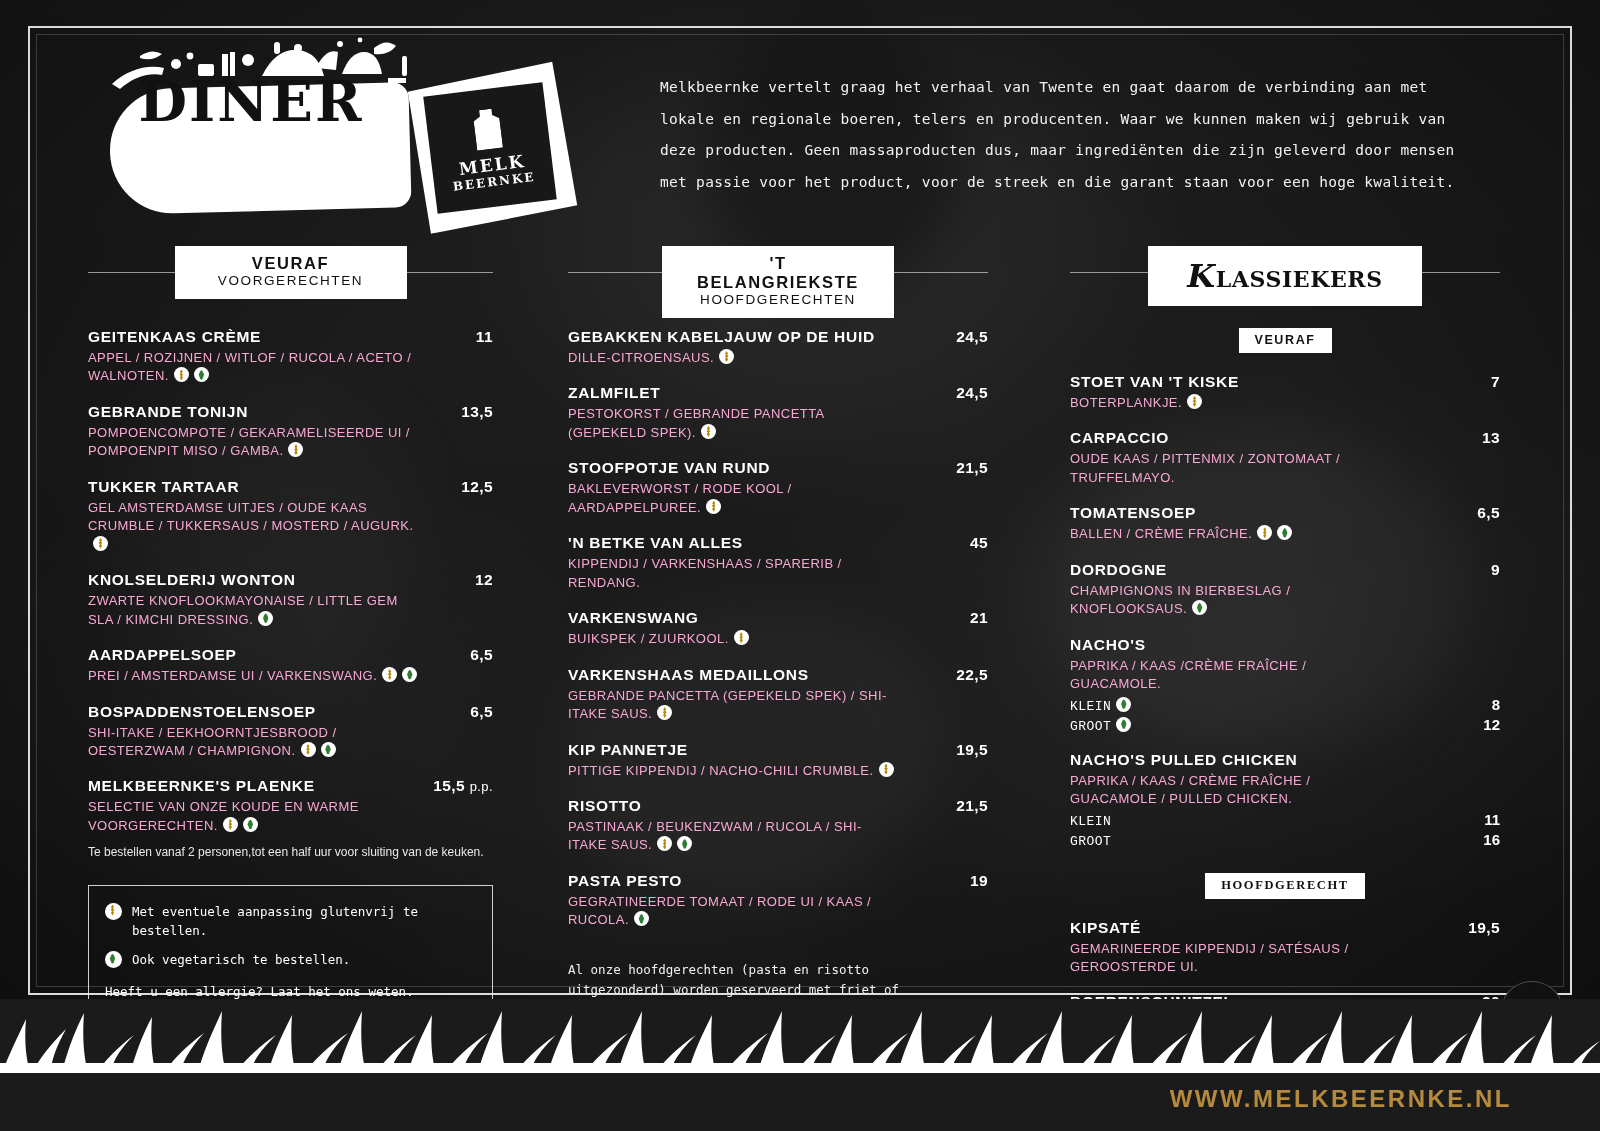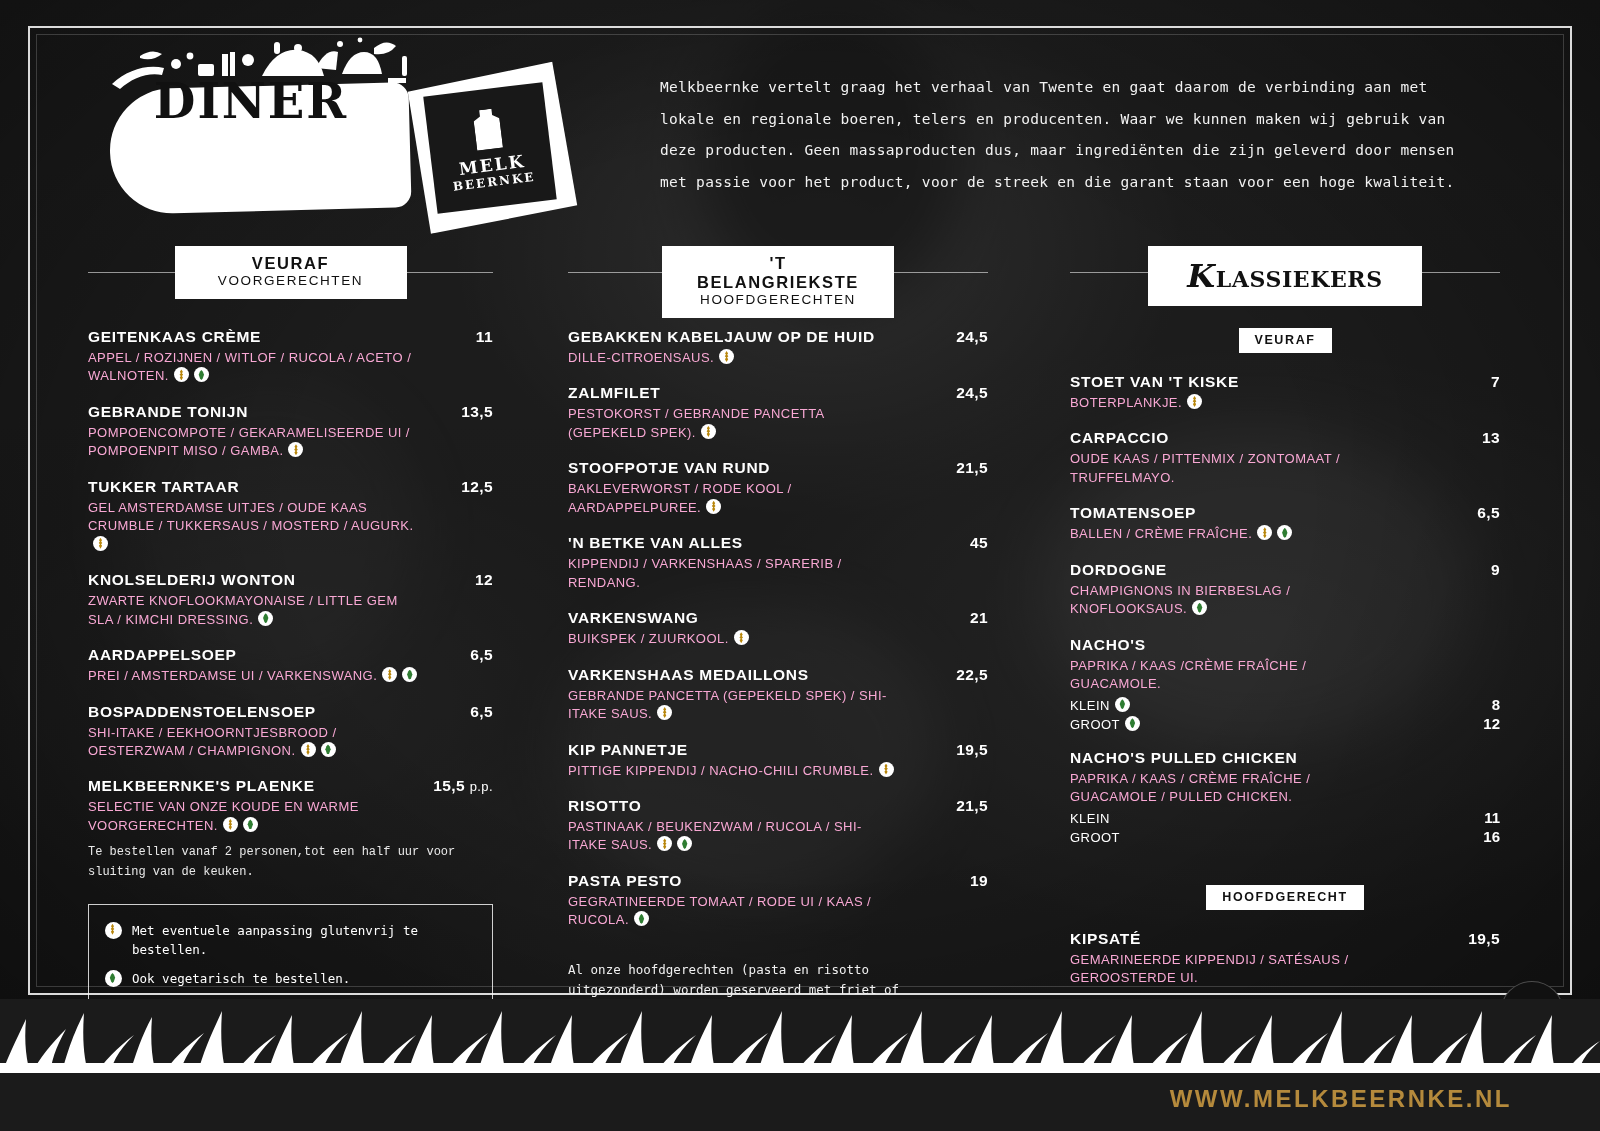--- a/index.html
+++ b/index.html
@@ -57,21 +57,21 @@
     transform:rotate(-1.5deg);
   }
   .tag-hole{
     position:absolute;right:22px;top:58px;width:13px;height:13px;border-radius:50%;
     background:#1f1f1f;
   }
   .tag-text{
     position:absolute;left:0;top:0;width:300px;height:125px;
     display:flex;align-items:center;justify-content:center;
     color:#111;font-family:"DejaVu Serif", serif;font-weight:700;
-    font-size:48px;letter-spacing:2px;
+    font-size:56px;letter-spacing:2px;
     padding-right:18px;box-sizing:border-box;
   }
   .utensils{
     position:absolute;left:-8px;top:-4px;width:320px;height:72px;
   }
   .melk-badge{
     position:absolute;left:300px;top:30px;width:160px;height:160px;
     background:#fff;
     transform:rotate(-8deg);
     clip-path:polygon(4% 8%,96% 2%,99% 93%,6% 98%);
@@ -126,25 +126,25 @@
   .item .name{
     font-size:15.5px;font-weight:700;letter-spacing:.7px;text-transform:uppercase;
   }
   .item .price{font-size:15.5px;font-weight:700;letter-spacing:.4px;white-space:nowrap;padding-left:10px;}
   .item .price .pp{font-size:13px;font-weight:400;}
   .item .desc{
     font-size:13px;line-height:1.42;letter-spacing:.45px;color:#f9a8d4;margin-top:3px;
     text-transform:uppercase;max-width:330px;
   }
   .item .note{
-    font-family:Liberation Mono, monospace;
+    font-family:Liberation Sans, sans-serif;
     font-size:12px;line-height:1.6;letter-spacing:0;color:#e9e9e9;margin-top:8px;text-transform:none;
   }
   .sub-row{display:flex;align-items:baseline;justify-content:space-between;margin-top:2px;}
-  .sub-row .lab{font-size:13px;letter-spacing:.45px;text-transform:uppercase;}
+  .sub-row .lab{font-size:13px;letter-spacing:.45px;text-transform:uppercase;font-family:Liberation Mono, monospace;}
   .sub-row .pr{font-size:15px;font-weight:700;}
 
   
   .badge{
     display:inline-block;width:15px;height:15px;border-radius:50%;
     vertical-align:-2px;margin-left:5px;position:relative;
   }
   .badge.veg{background:#ffffff;}
   .badge.veg::after{
     content:"";position:absolute;left:4px;top:2.5px;width:7px;height:10px;
@@ -175,21 +175,21 @@
     margin-top:30px;font-family:"DejaVu Sans Mono", monospace;
     font-size:12.5px;line-height:1.65;letter-spacing:0;color:#f0f0f0;max-width:360px;
   }
 
   
   .pill{
     background:#fff;color:#111;font-size:12.5px;font-weight:700;letter-spacing:1.6px;
     padding:5px 16px 6px;display:inline-block;text-transform:uppercase;
   }
   .pill-wrap{text-align:center;margin:6px 0 20px;}
-  .pill-wrap.second{margin:40px 0 20px;}
+  .pill-wrap.second{margin:24px 0 20px;font-family:Liberation Serif, serif;}
 
   
   .zoz{
     position:absolute;right:36px;bottom:86px;width:62px;height:62px;border-radius:50%;
     background:#111;border:1px solid rgba(255,255,255,.25);
     display:flex;flex-direction:column;align-items:center;justify-content:center;
   }
   .zoz .t{font-size:9.5px;letter-spacing:1px;font-weight:700;}
   .zoz .arrow{font-size:18px;line-height:1;margin-top:1px;}
 

